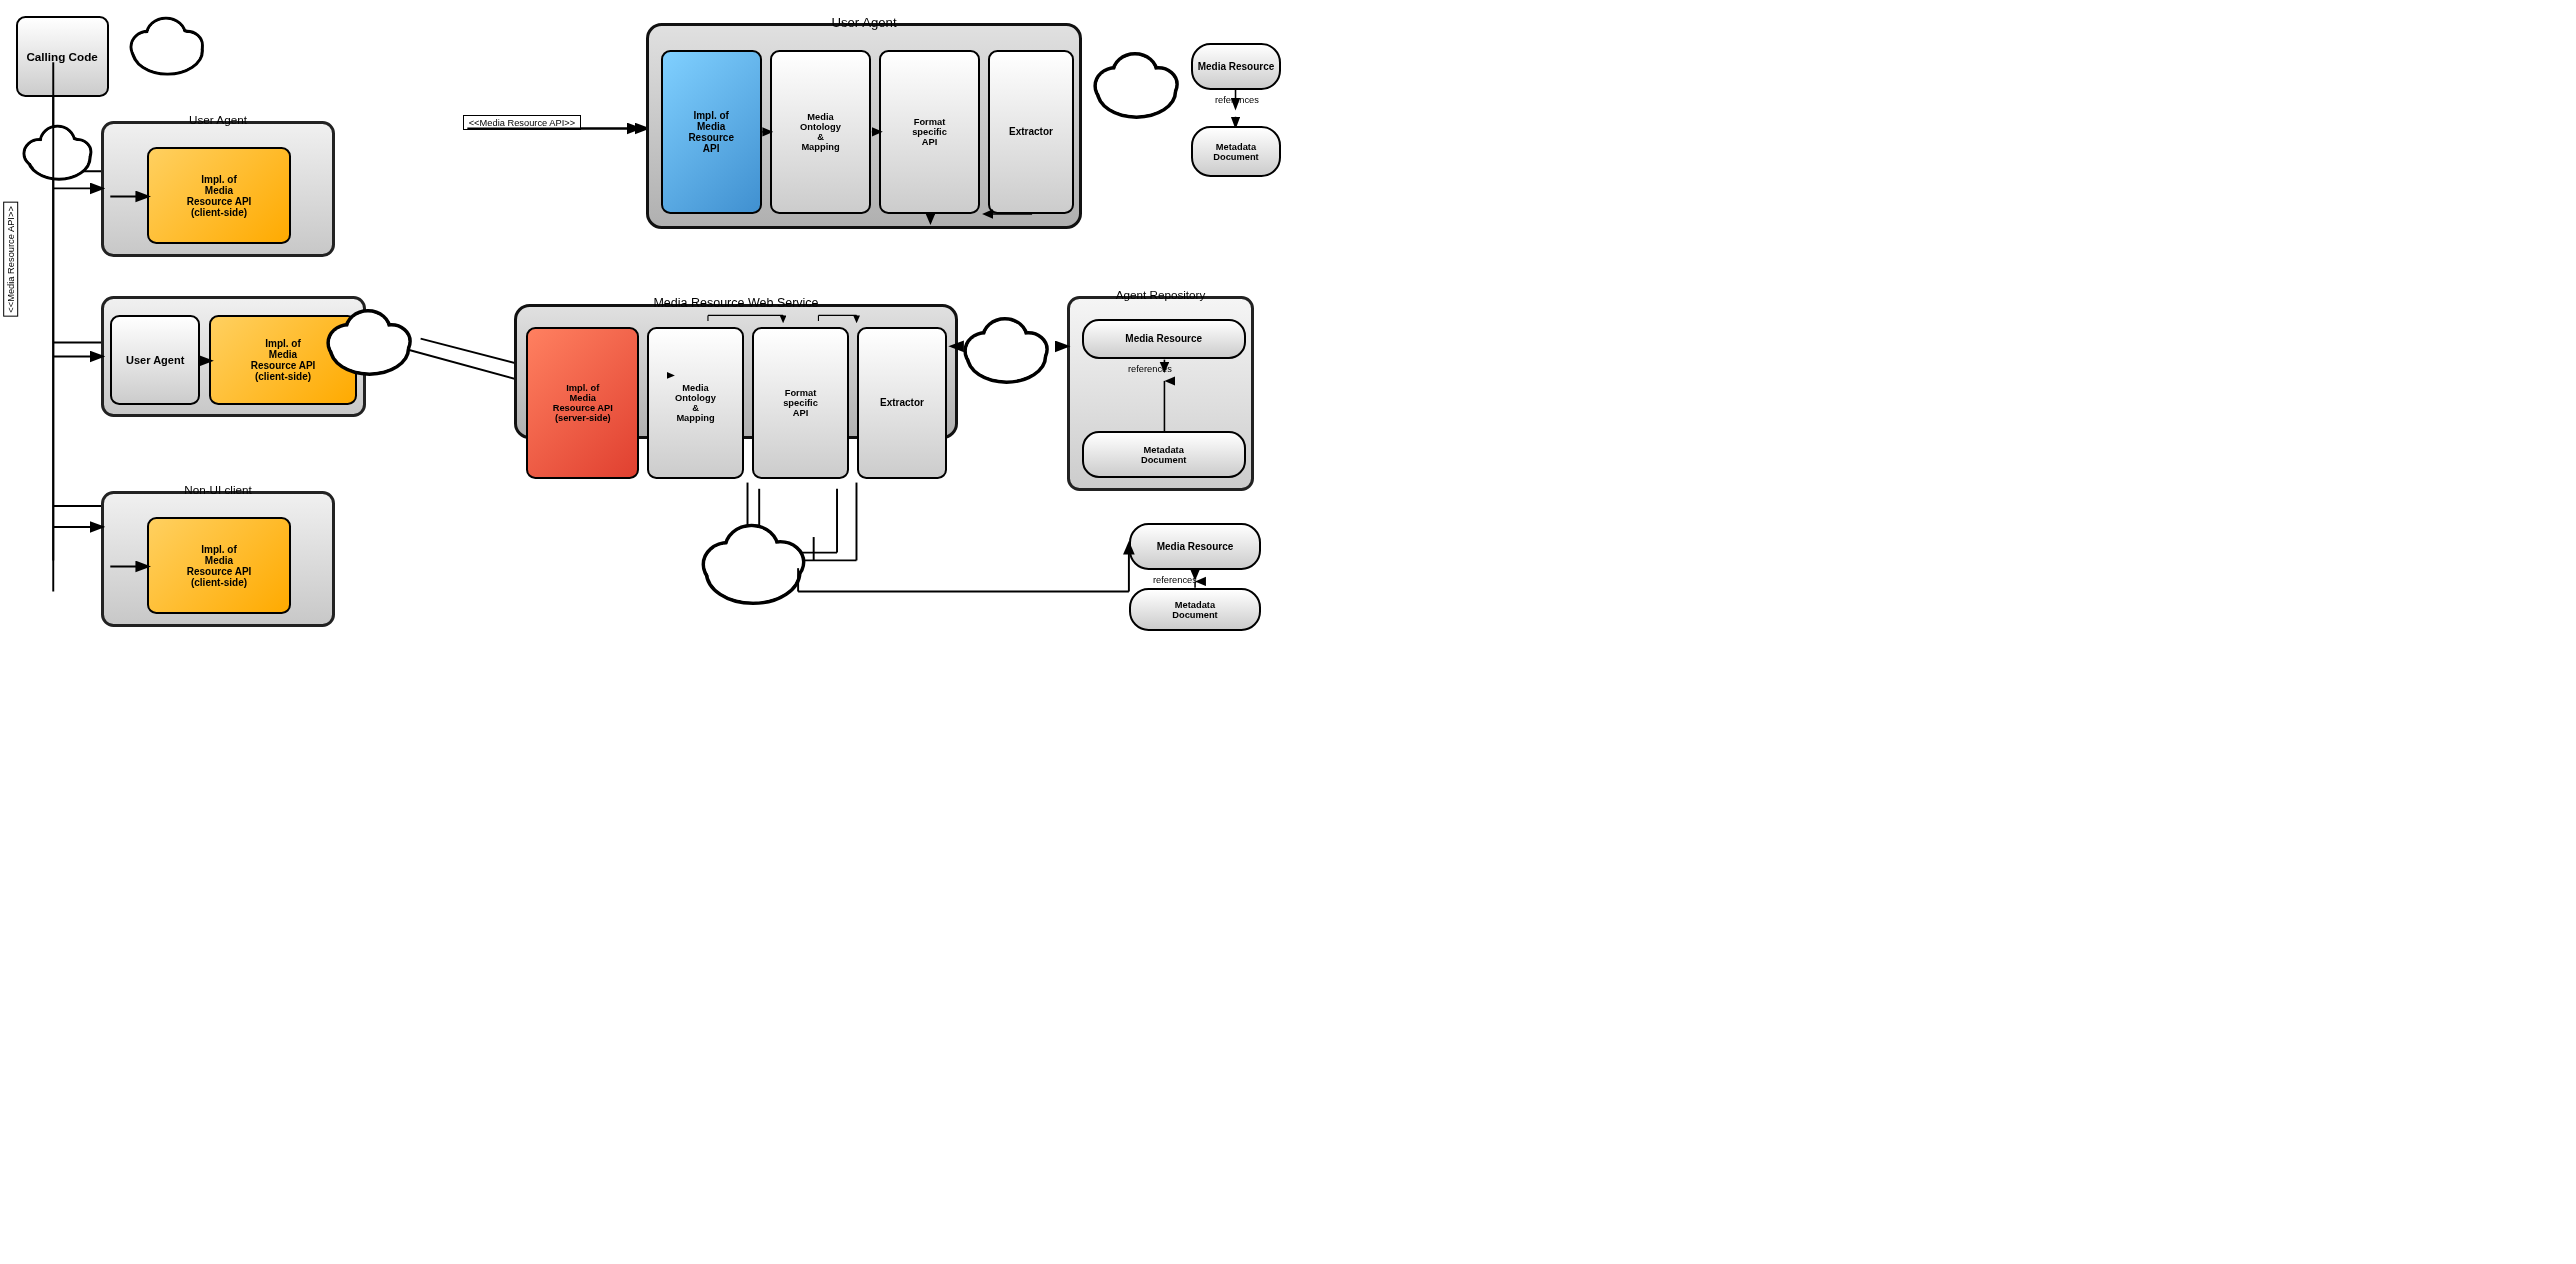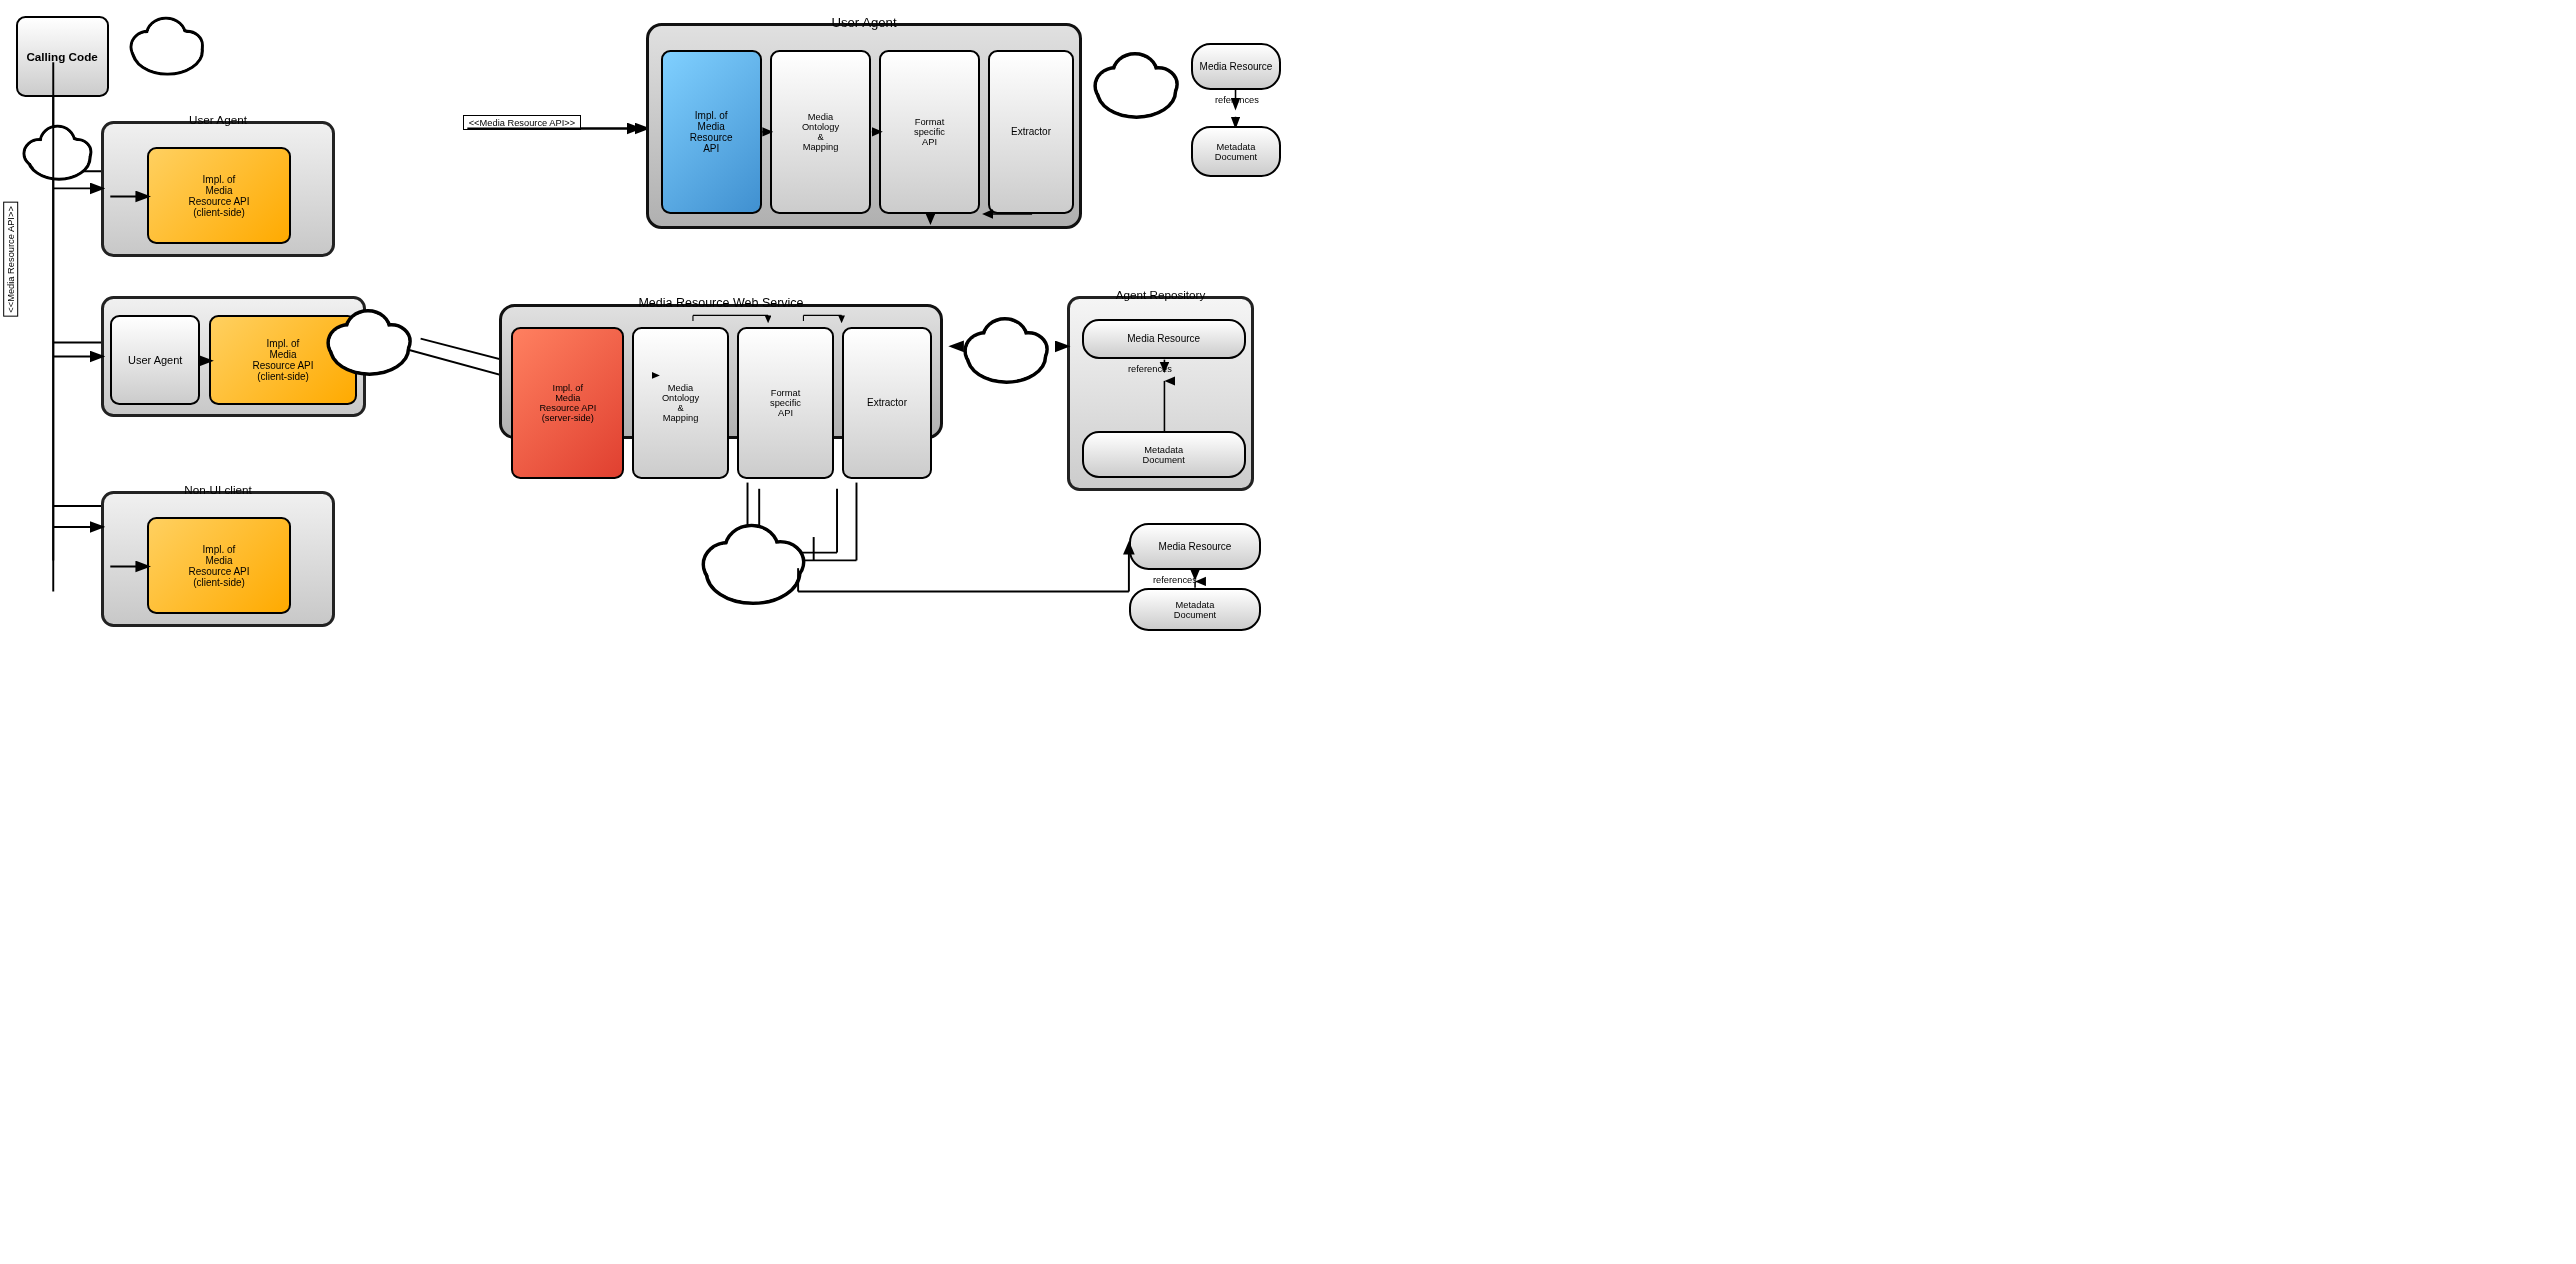--- a/index.html
+++ b/index.html
@@ -21,21 +21,21 @@
     .box {
       position: absolute;
       border: 2.3px solid #000;
       border-radius: 9.3px;
       background: #e8e8e8;
       display: flex;
       align-items: center;
       justify-content: center;
       text-align: center;
       font-size: 10px;
-      font-weight: normal;
+      font-weight: bold;
     }
     .box-orange {
       background: linear-gradient(135deg, #ffd060 0%, #ffaa00 100%);
     }
     .box-blue {
       background: linear-gradient(135deg, #80d0ff 0%, #4090d0 100%);
     }
     .box-red {
       background: linear-gradient(135deg, #ff8060 0%, #e04030 100%);
     }
@@ -324,21 +324,21 @@
 
   <svg style="position:absolute;top:0;left:0;pointer-events:none;width:1288px;height:632px;" viewBox="0 0 1654 812" width="1288" height="632">
     <line x1="1587" y1="115" x2="1587" y2="138" stroke="#000" stroke-width="2" marker-end="url(#arr)"></line>
     <line x1="1587" y1="150" x2="1587" y2="162" stroke="#000" stroke-width="2" marker-end="url(#arr)"></line>
   </svg>
   <div class="box box-gradient" style="left:1191px; top:126px; width:90px; height:51px; font-size:9.3px; white-space:pre-line; border-radius:19.5px;">
     <span>Metadata
 Document</span>
   </div>
 
-  <div class="panel panel-dark" style="left:499px; top:304px; width:444px; height:135px;">
+  <div class="panel panel-dark" style="left:514px; top:304px; width:444px; height:135px;">
     <span class="panel-title" style="font-size:12.5px;">Media Resource Web Service</span>
 
     <div class="box box-red" style="left:9.3px; top:19.5px; width:113px; height:152px; font-size:9.3px; white-space:pre-line;">
       <span>Impl. of
 Media
 Resource API
 (server-side)</span>
     </div>
 
     <div class="box box-gradient" style="left:130px; top:19.5px; width:97px; height:152px; font-size:9.3px; white-space:pre-line;">

